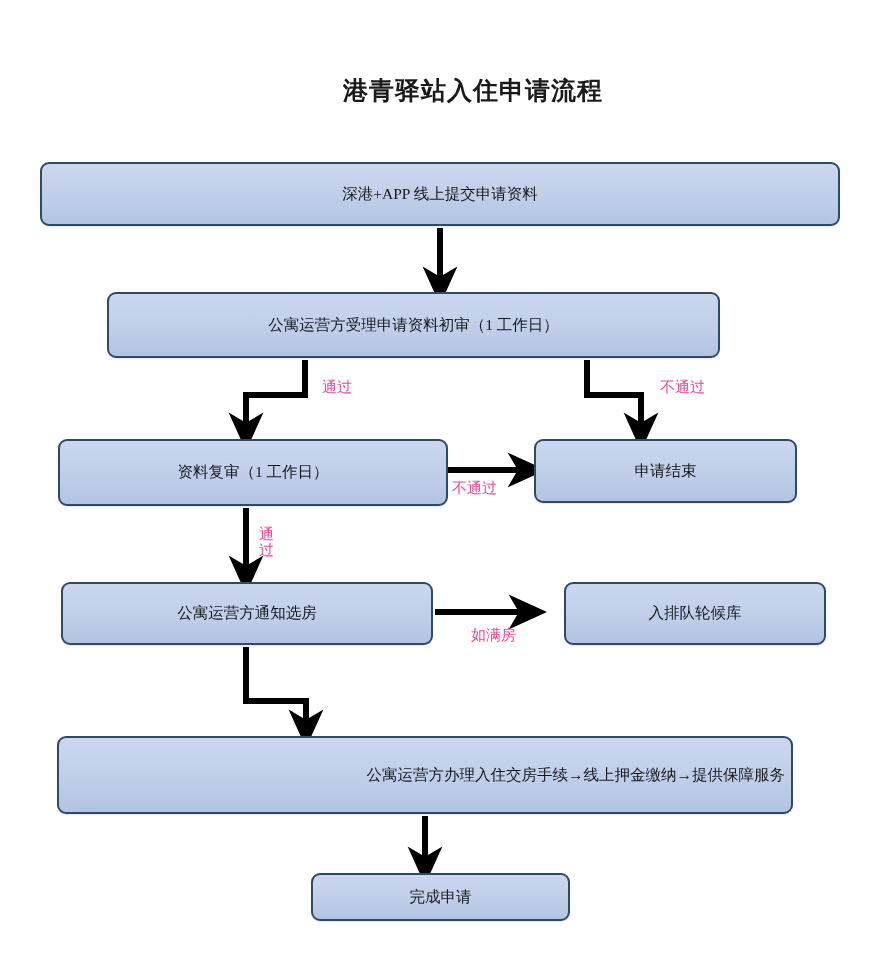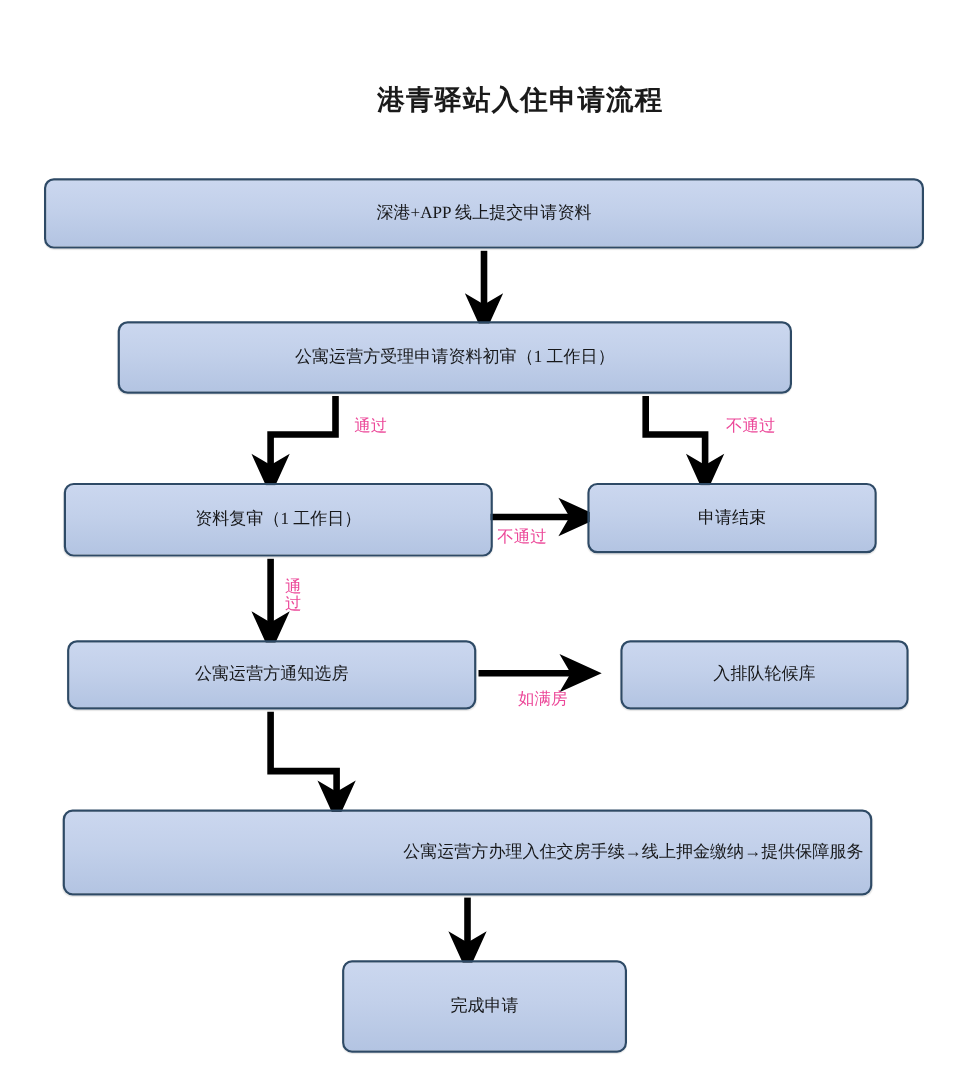--- a/index.html
+++ b/index.html
@@ -124,21 +124,21 @@
   </div>
 
   <div class="node" style="left:564px; top:582px; width:262px; height:63px;">
     <span>入排队轮候库</span>
   </div>
 
   <div class="node" style="left:57px; top:736px; width:736px; height:78px;justify-content:flex-end;">
     <span>公寓运营方办理入住交房手续→线上押金缴纳→提供保障服务</span>
   </div>
 
-  <div class="node" style="left:311px; top:873px; width:259px; height:84px;">
+  <div class="node" style="left:311px; top:873px; width:259px; height:48px;">
     <span>完成申请</span>
   </div>
 
   <div class="edge-label" style="left:322px; top:378px;">通过</div>
 
   <div class="edge-label" style="left:660px; top:378px;">不通过</div>
 
   <div class="edge-label" style="left:452px; top:479px;">不通过</div>
 
   <div class="edge-label vertical" style="left:258px; top:527px;">通过</div>

